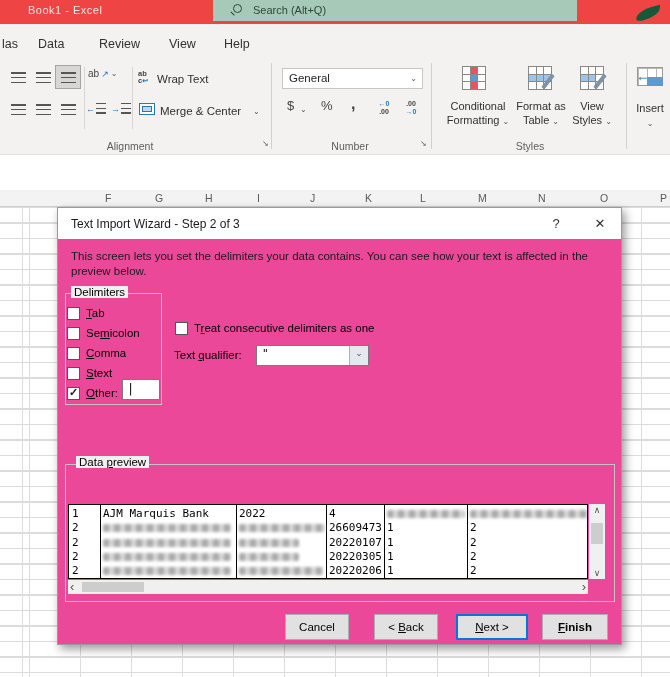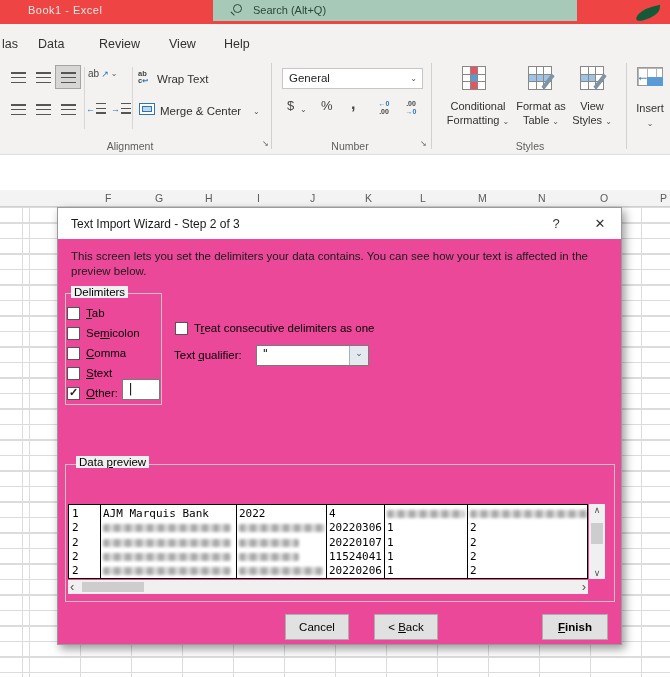--- a/index.html
+++ b/index.html
@@ -316,33 +316,33 @@
       <div class="vline" style="left: 398px;"></div>
       <span class="pcell" style="left: 3px; top: 2px;">1</span>
       <span class="pcell" style="left: 34px; top: 2px;">AJM Marquis Bank</span>
       <span class="pcell" style="left: 170px; top: 2px;">2022</span>
       <span class="pcell" style="left: 260px; top: 2px;">4</span>
       <div class="blurcell" style="left: 318px; top: 5px; width: 78px;"></div>
       <div class="blurcell" style="left: 401px; top: 5px; width: 118px;"></div>
       <span class="pcell" style="left: 3px; top: 16.3px;">2</span>
       <div class="blurcell" style="left: 34px; top: 19.3px; width: 128px;"></div>
       <div class="blurcell" style="left: 170px; top: 19.3px; width: 86px;"></div>
-      <span class="pcell" style="left: 260px; top: 16.3px;">20220306</span>
+      <span class="pcell" style="left: 260px; top: 16.3px;">26609473</span>
       <span class="pcell" style="left: 318px; top: 16.3px;">1</span>
       <span class="pcell" style="left: 401px; top: 16.3px;">2</span>
       <span class="pcell" style="left: 3px; top: 30.6px;">2</span>
       <div class="blurcell" style="left: 34px; top: 33.6px; width: 128px;"></div>
       <div class="blurcell" style="left: 170px; top: 33.6px; width: 60px;"></div>
       <span class="pcell" style="left: 260px; top: 30.6px;">20220107</span>
       <span class="pcell" style="left: 318px; top: 30.6px;">1</span>
       <span class="pcell" style="left: 401px; top: 30.6px;">2</span>
       <span class="pcell" style="left: 3px; top: 44.9px;">2</span>
       <div class="blurcell" style="left: 34px; top: 47.9px; width: 128px;"></div>
       <div class="blurcell" style="left: 170px; top: 47.9px; width: 60px;"></div>
-      <span class="pcell" style="left: 260px; top: 44.9px;">11524041</span>
+      <span class="pcell" style="left: 260px; top: 44.9px;">20220305</span>
       <span class="pcell" style="left: 318px; top: 44.9px;">1</span>
       <span class="pcell" style="left: 401px; top: 44.9px;">2</span>
       <span class="pcell" style="left: 3px; top: 59.2px;">2</span>
       <div class="blurcell" style="left: 34px; top: 62.2px; width: 128px;"></div>
       <div class="blurcell" style="left: 170px; top: 62.2px; width: 84px;"></div>
       <span class="pcell" style="left: 260px; top: 59.2px;">20220206</span>
       <span class="pcell" style="left: 318px; top: 59.2px;">1</span>
       <span class="pcell" style="left: 401px; top: 59.2px;">2</span>
     </div>
 
@@ -352,14 +352,15 @@
     <span class="sbtn ad" style="left:0;bottom:1px;width:16px"></span>
   </div>
   <div class="hscroll">
     <span class="sbtn al" style="left:2px;top:-1px"></span>
     <div class="thumb" style="left:14px;top:2px;width:62px;height:10px"></div>
     <span class="sbtn ar2" style="right:2px;top:-1px"></span>
   </div>
 
 <button class="dbtn" style="left: 227px; width: 64px;"><span>Cancel</span><span class="u"></span><span></span></button>
     <button class="dbtn" style="left: 316px; width: 64px;"><span>&lt; </span><span class="u">B</span><span>ack</span></button>
+    <button class="dbtn default" style="left: 398px; width: 72px;"><span></span><span class="u">N</span><span>ext &gt;</span></button>
     <button class="dbtn" style="left: 484px; width: 66px; font-weight: bold;"><span></span><span class="u">F</span><span>inish</span></button>
   </div>
 
 </body></html>

